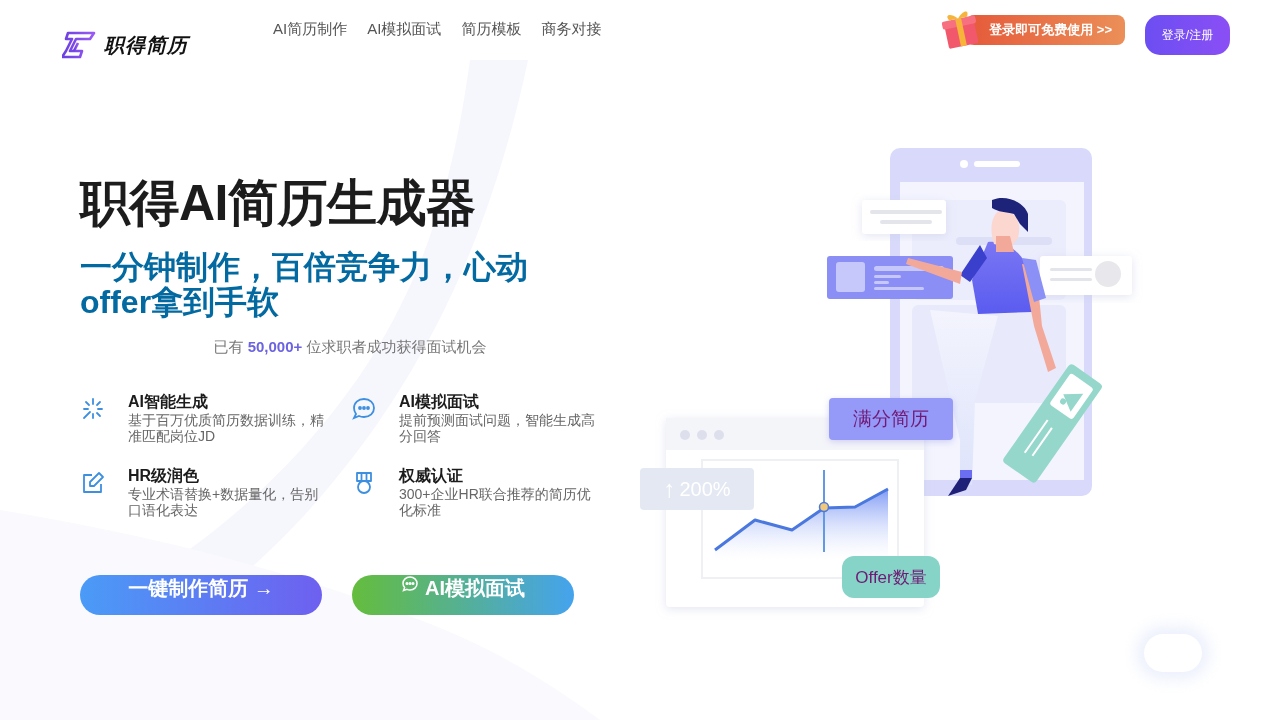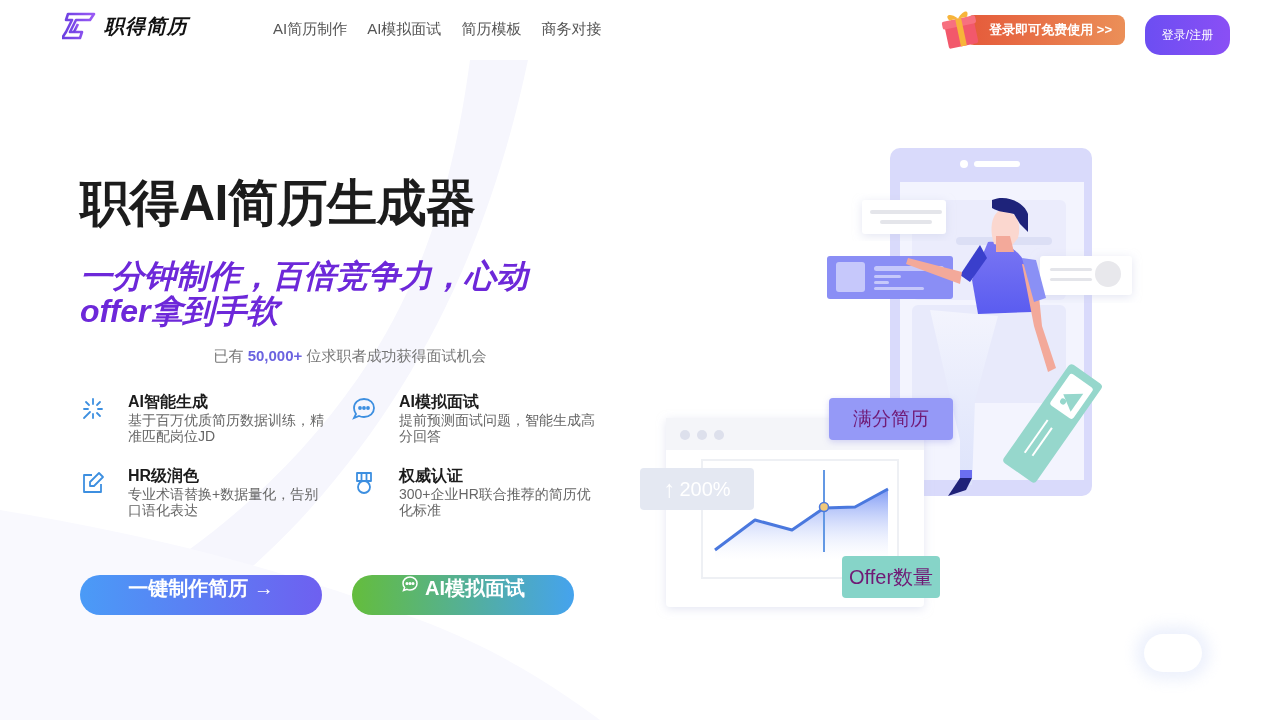--- a/index.html
+++ b/index.html
@@ -3,40 +3,40 @@
 <meta charset="utf-8">
 <style>
   * { box-sizing: border-box; margin: 0; padding: 0; }
   html, body { width: 1280px; height: 720px; overflow: hidden; background: #ffffff; }
   body { font-family: "Liberation Sans", "DejaVu Sans", sans-serif; position: relative; color: #222; }
 
   .bg-swoosh { position: absolute; left: 0; top: 60px; width: 1280px; height: 660px; z-index: 0; pointer-events: none; }
 
   
   .header { position: absolute; top: 0; left: 0; width: 1280px; height: 60px; z-index: 10; }
-  .logo { position: absolute; left: 62px; top: 12px; display: flex; align-items: center; gap: 8px; }
+  .logo { position: absolute; left: 62px; top: 31px; display: flex; align-items: center; gap: 8px; }
   .logo-mark { width: 34px; height: 28px; }
   .logo-text { font-size: 20px; font-weight: 900; font-style: italic; color: #111; letter-spacing: 1px; }
   .nav { position: absolute; left: 273px; top: 20px; display: flex; gap: 20px; }
   .nav-item { font-size: 15px; color: #555; cursor: pointer; white-space: nowrap; }
 
   .promo { position: absolute; left: 940px; top: 6px; width: 186px; height: 44px; }
   .promo-pill { position: absolute; left: 26px; top: 9px; width: 159px; height: 30px; border-radius: 8px;
     background: linear-gradient(90deg, #e55a3a, #eb8f58); color: #fff; font-size: 13px; font-weight: bold;
     display: flex; align-items: center; justify-content: flex-end; padding-right: 13px; }
   .gift { position: absolute; left: 0; top: 0; width: 44px; height: 44px; }
 
   .login-btn { position: absolute; left: 1145px; top: 15px; width: 85px; height: 40px; border-radius: 15px;
     background: linear-gradient(90deg, #6c4ef2, #8a4ff5); color: #fff; font-size: 12px;
     display: flex; align-items: center; justify-content: center; }
 
   
   .hero { position: absolute; left: 80px; top: 172px; z-index: 2; width: 540px; }
   .hero-title { font-size: 50px; font-weight: bold; color: #1c1c1c; line-height: 62px; letter-spacing: -0.5px; }
-  .hero-sub { margin-top: 25px; font-size: 32px; font-weight: bold; color: #6d28d9; line-height: 35px; width: 470px; font-style: italic; }
+  .hero-sub { margin-top: 16px; font-size: 32px; font-weight: bold; color: #0369a1; line-height: 35px; width: 470px; }
   .hero-stat { margin-top: 18px; font-size: 15px; color: #777; text-align: center; }
   .hero-stat b { color: #6b63e0; }
 
   .features { position: absolute; left: 80px; top: 392px; width: 520px; z-index: 2; display: grid;
     grid-template-columns: 271px 249px; row-gap: 22px; }
   .feature { display: flex; gap: 22px; }
   .feature-icon { width: 26px; height: 26px; margin-top: 4px; flex: none; }
   .feature-title { font-size: 16px; font-weight: bold; color: #1c1c1c; line-height: 20px; }
   .feature-desc { font-size: 14px; color: #666; line-height: 16px; width: 200px; }
 
@@ -246,18 +246,18 @@
     <circle cx="194" cy="367" r="4.5" fill="#f0c87a" stroke="#4a78de" stroke-width="1.5"></circle>
   </svg>
 
   <div class="tag" style="left:10px; top:328px; width:114px; height:42px; background:#e4e8f2; font-size:20px; color:#fff; gap:4px;">
     <span style="font-size:24px;">↑</span>
     <span>200%</span>
   </div>
   <div class="tag" style="left:199px; top:258px; width:124px; height:42px; background:#9599f7; font-size:19px; box-shadow:0 2px 6px rgba(140,140,230,0.35);">
     <span>满分简历</span>
   </div>
-  <div class="tag" style="left:212px; top:416px; width:98px; height:42px; background:#86d4c8; font-size:20px;">
+  <div class="tag" style="left:212px; top:416px; width:98px; height:42px; background:#86d4c8; font-size:17px;border-radius:12px;">
     <span>Offer数量</span>
   </div>
 </div>
 
 <div class="chat-bubble"></div>
 
 </body></html>

